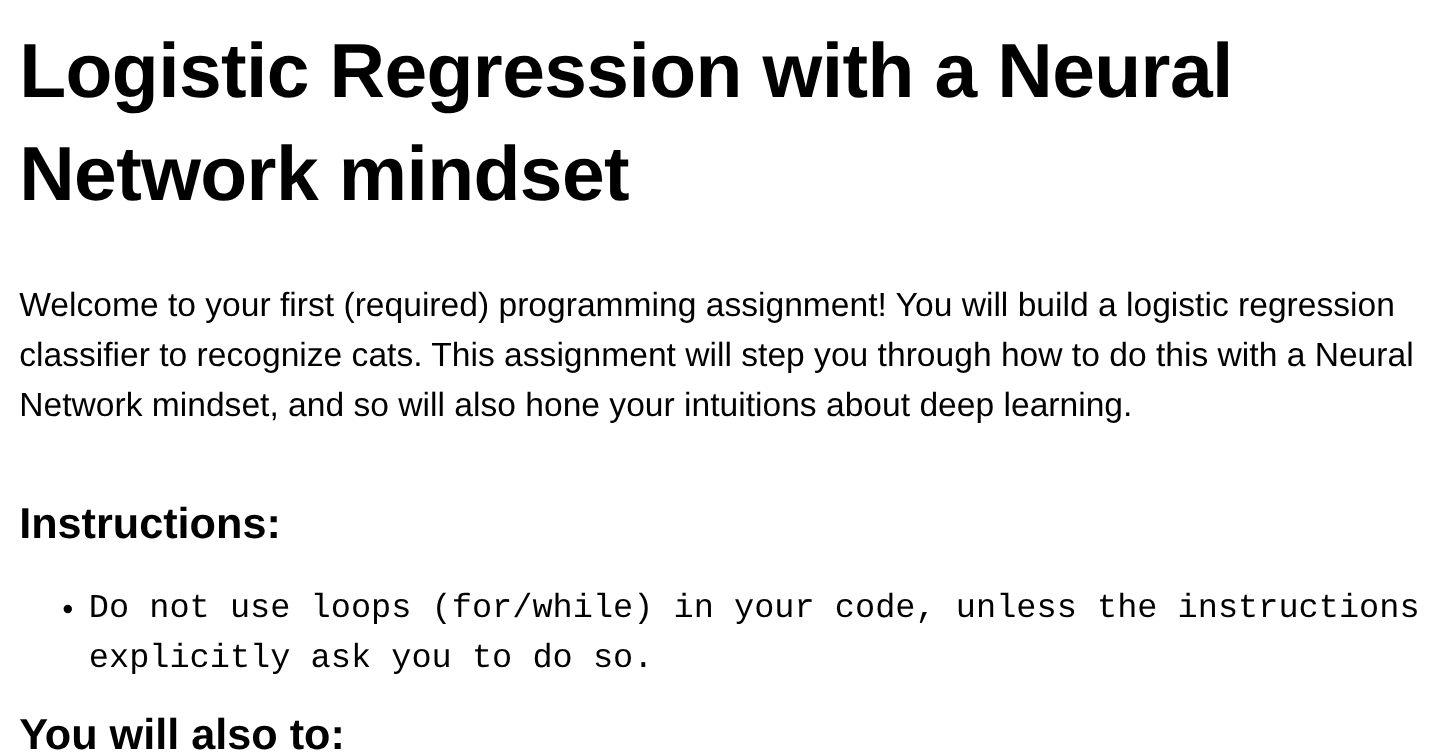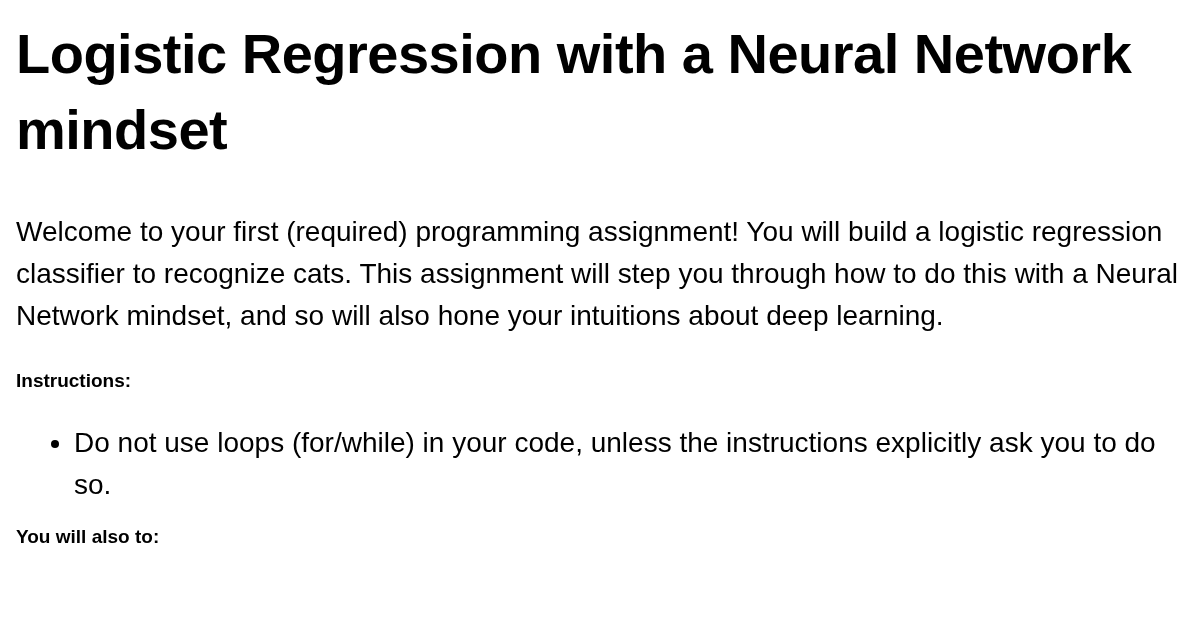--- a/index.html
+++ b/index.html
@@ -10,41 +10,42 @@
     body {
       font-family: "Helvetica Neue", Helvetica, Arial, sans-serif;
       color: #000;
       background: #fff;
       padding: 16px 16px 0 16px;
       width: 1200px;
       height: 628px;
       overflow: hidden;
     }
     h1 {
-      font-size: 56px;
+      font-size: 64px;
       font-weight: 700;
       line-height: 1.35;
       margin-bottom: 44px;
       letter-spacing: -0.5px;
     }
     p.intro {
       font-size: 28px;
       line-height: 1.5;
-      margin-bottom: 33px;
+      margin-bottom: 56px;
       font-weight: 400;
     }
     p.label {
-      font-size: 19px;
+      font-size: 36px;
       font-weight: 700;
       margin-bottom: 30px;
     }
     ul {
       list-style-type: disc;
       padding-left: 58px;
       margin-bottom: 20px;
+      font-family: Liberation Mono, monospace;
     }
     li {
       font-size: 28px;
       line-height: 1.5;
       font-weight: 400;
     }
   </style>
 </head>
 <body>
 

